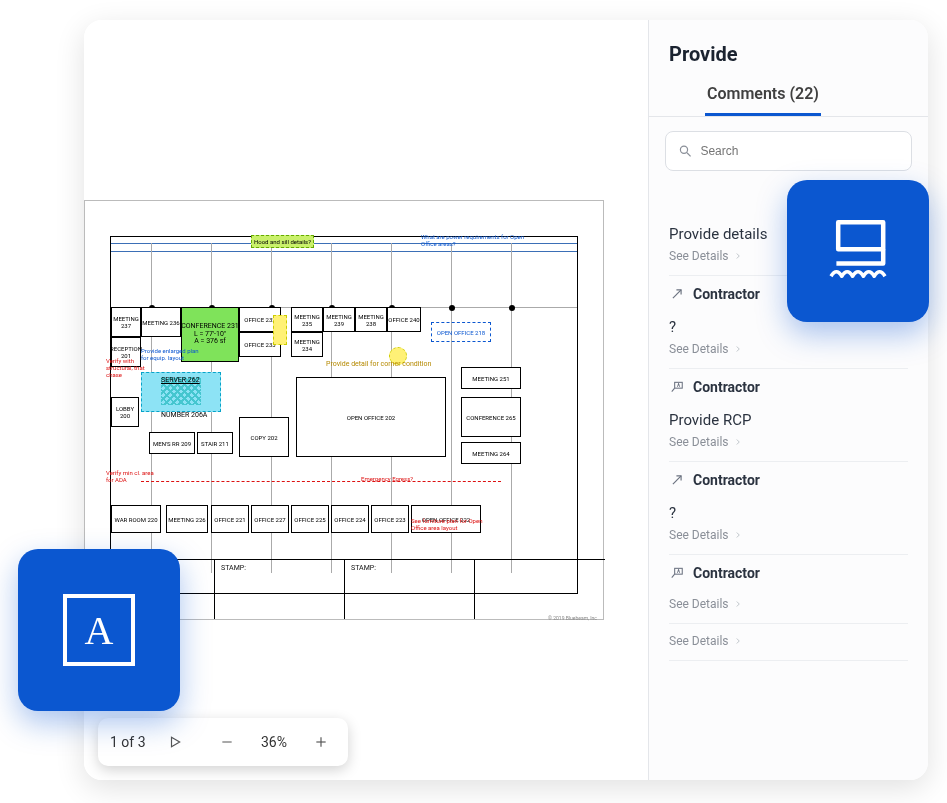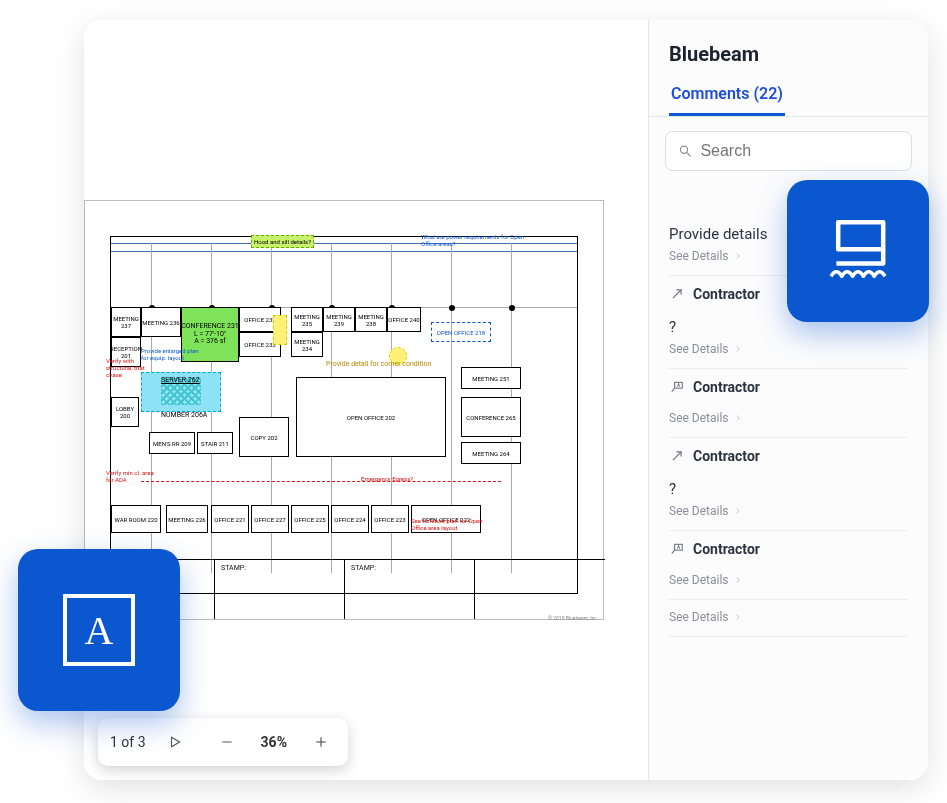--- a/index.html
+++ b/index.html
@@ -43,41 +43,41 @@
   .copyright { font-size:5px; color:#888; text-align:right; padding:1px 4px; }
 
   
   .toolbar {
     position:absolute; left:14px; bottom:14px; width:250px; height:48px;
     background:#fff; border-radius:10px; box-shadow:0 4px 14px rgba(0,0,0,.18);
     display:flex; align-items:center; gap:6px; padding:0 12px; font-size:14px; color:#333;justify-content:center;
   }
   .toolbar .page { flex:0 0 auto; margin-right:8px; }
   .toolbar .btn { width:30px; height:30px; border-radius:6px; display:flex; align-items:center; justify-content:center; cursor:pointer; color:#555; }
-  .toolbar .zoom { flex:0 0 auto; margin:0 13px;font-weight:bold; }
+  .toolbar .zoom { flex:0 0 auto; margin:0 13px; }
 
   
   .right-rail { position:absolute; right:0; top:0; width:280px; height:760px; border-left:1px solid #e4e6ea; background:#fcfcfd; }
   .spacer-col { position:absolute; right:280px; top:0; width:36px; height:760px; background:#eceef2; }
   .shapes-btn {
     position:absolute; right:286px; top:66px; width:44px; height:44px; background:#fff;
     border:1px solid #d9dbdf; border-radius:10px; display:flex; align-items:center; justify-content:center;
     box-shadow:0 1px 3px rgba(0,0,0,.06); cursor:pointer;
   }
 
   .panel-title { font-size:20px; font-weight:700; color:#1b2330; padding:22px 20px 12px; }
   .tabs { padding:0 20px; }
-  .tab { display:inline-block; color:#1d4ed8; font-weight:600; font-size:16px; padding:6px 2px 10px; border-bottom:3px solid #0b57d0; }
+  .tab { display:inline-block; color:#404040; font-weight:600; font-size:16px; padding:6px 2px 10px; border-bottom:3px solid #0b57d0;margin-left:36px; }
   .divider { height:1px; background:#e4e6ea; }
   .search-wrap { padding:14px 16px 10px; }
   .search {
     display:flex; align-items:center; gap:8px; height:40px; border:1px solid #dcdfe4;
     border-radius:8px; padding:0 12px; color:#7a828e; background:#fff;
   }
-  .search input { border:0; outline:0; font-size:16px; color:#333; width:100%; background:transparent; }
+  .search input { border:0; outline:0; font-size:12px; color:#333; width:100%; background:transparent; }
   .search .mag { width:16px; height:16px; color:#8a8f98; }
 
   .clist { position:absolute; top:195px; left:0; right:0; bottom:0; overflow:hidden; }
   .citem { padding:10px 20px 0; }
   .ctitle { font-size:15px; color:#2b3340; margin-bottom:6px; overflow:hidden; text-overflow:ellipsis; white-space:nowrap;}
   .cdetails { font-size:12px; color:#8a8f98; display:flex; align-items:center; gap:4px; padding-bottom:12px; border-bottom:1px solid #eceef1; cursor:pointer;}
   .crow { display:flex; align-items:center; gap:8px; padding:10px 20px 6px; font-weight:700; color:#2b3340; font-size:14px;}
   .crow .glyph { width:16px; height:16px; color:#6b7280; display:flex; align-items:center; justify-content:center;}
 
   
@@ -218,21 +218,21 @@
         <div class="btn">
           <svg width="14" height="14" viewBox="0 0 24 24" stroke="#555" stroke-width="2">
               <line x1="4" y1="12" x2="20" y2="12"></line>
               <line x1="12" y1="4" x2="12" y2="20"></line>
             </svg>
         </div>
       </div>
     </div>
 
     <div class="right-rail">
-      <div class="panel-title">Bluebeam</div>
+      <div class="panel-title">Provide</div>
       <div class="tabs">
         <span class="tab">Comments (22)</span>
       </div>
       <div class="divider"></div>
       <div class="search-wrap">
         <div class="search">
           <svg class="mag" viewBox="0 0 24 24" fill="none" stroke="currentColor" stroke-width="2">
               <circle cx="10" cy="10" r="6"></circle>
               <line x1="15" y1="15" x2="21" y2="21"></line>
             </svg>
@@ -272,20 +272,21 @@
             <span class="glyph">
               <svg width="14" height="14" viewBox="0 0 24 24" fill="none" stroke="#6b7280" stroke-width="1.8">
                 <rect x="8" y="4" width="13" height="10"></rect>
                 <text x="12" y="12" font-size="8" fill="#6b7280" stroke="none">A</text>
                 <line x1="8" y1="14" x2="3" y2="20"></line>
               </svg>
             </span>
             <span>Contractor</span>
           </div>
           <div class="citem">
+            <div class="ctitle">Provide RCP</div>
             <div class="cdetails">
               <span>See Details</span>
               <svg class="chev" viewBox="0 0 24 24" fill="none" stroke="#b5bac1" stroke-width="2">
                 <polyline points="9 6 15 12 9 18"></polyline>
               </svg>
             </div>
           </div>
           <div class="crow">
             <span class="glyph">
               <svg width="14" height="14" viewBox="0 0 24 24" fill="none" stroke="#6b7280" stroke-width="2">

